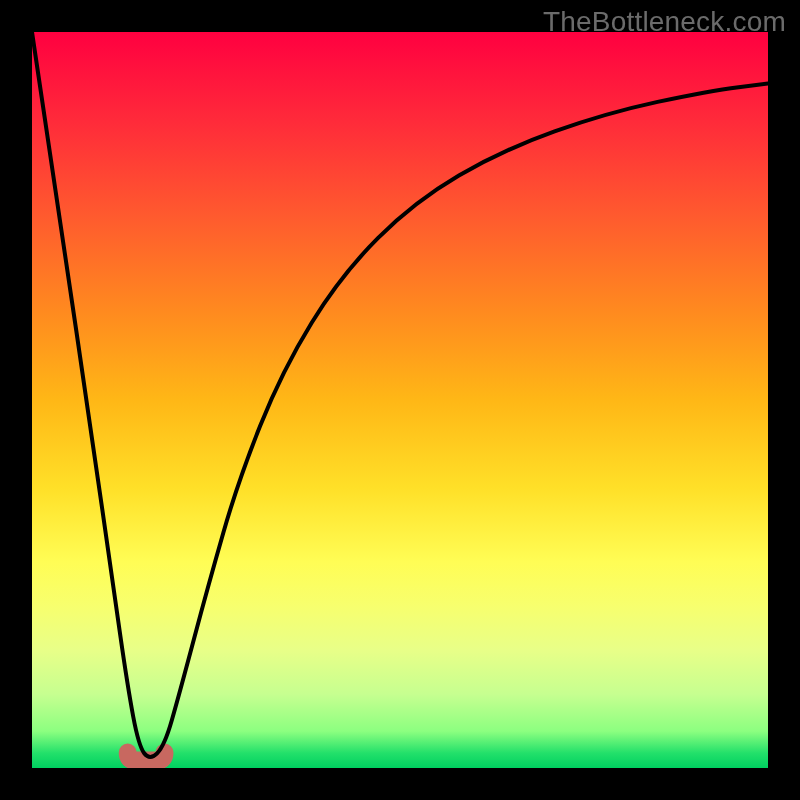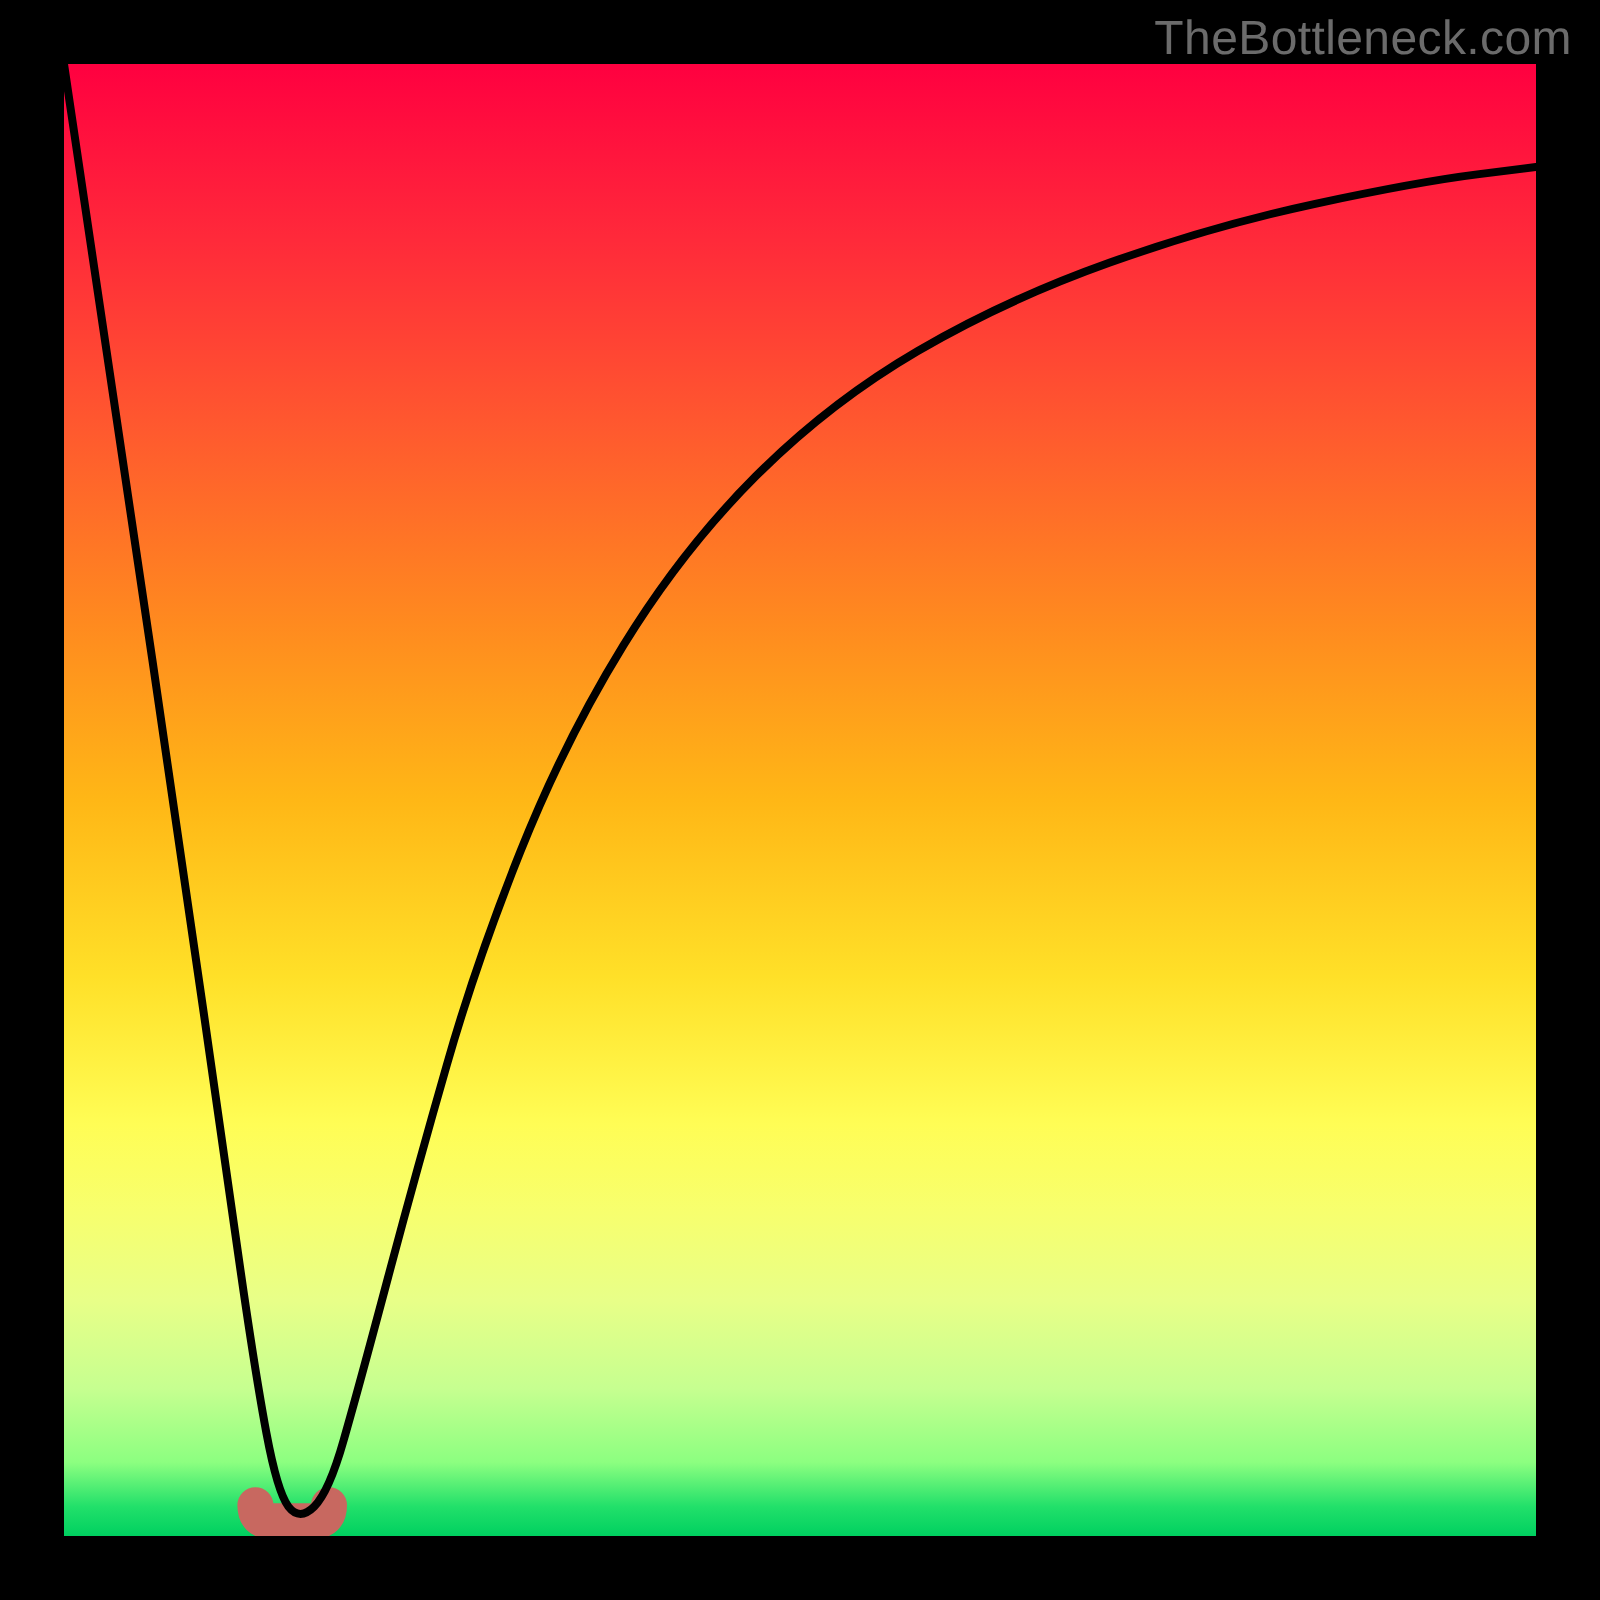--- a/index.html
+++ b/index.html
@@ -38,21 +38,21 @@
       #8cff80 95%,
       #22e06a 98%,
       #00d060 100%
     );
   }
   .watermark {
     position: absolute;
     top: 6px;
     right: 14px;
     color: #6b6b6b;
-    font-size: 24px;
+    font-size: 28px;
     letter-spacing: 0.2px;
     font-weight: 500;
     user-select: none;
   }
   .curve-svg {
     position: absolute;
     left: 0;
     top: 0;
     width: 736px;
     height: 736px;

